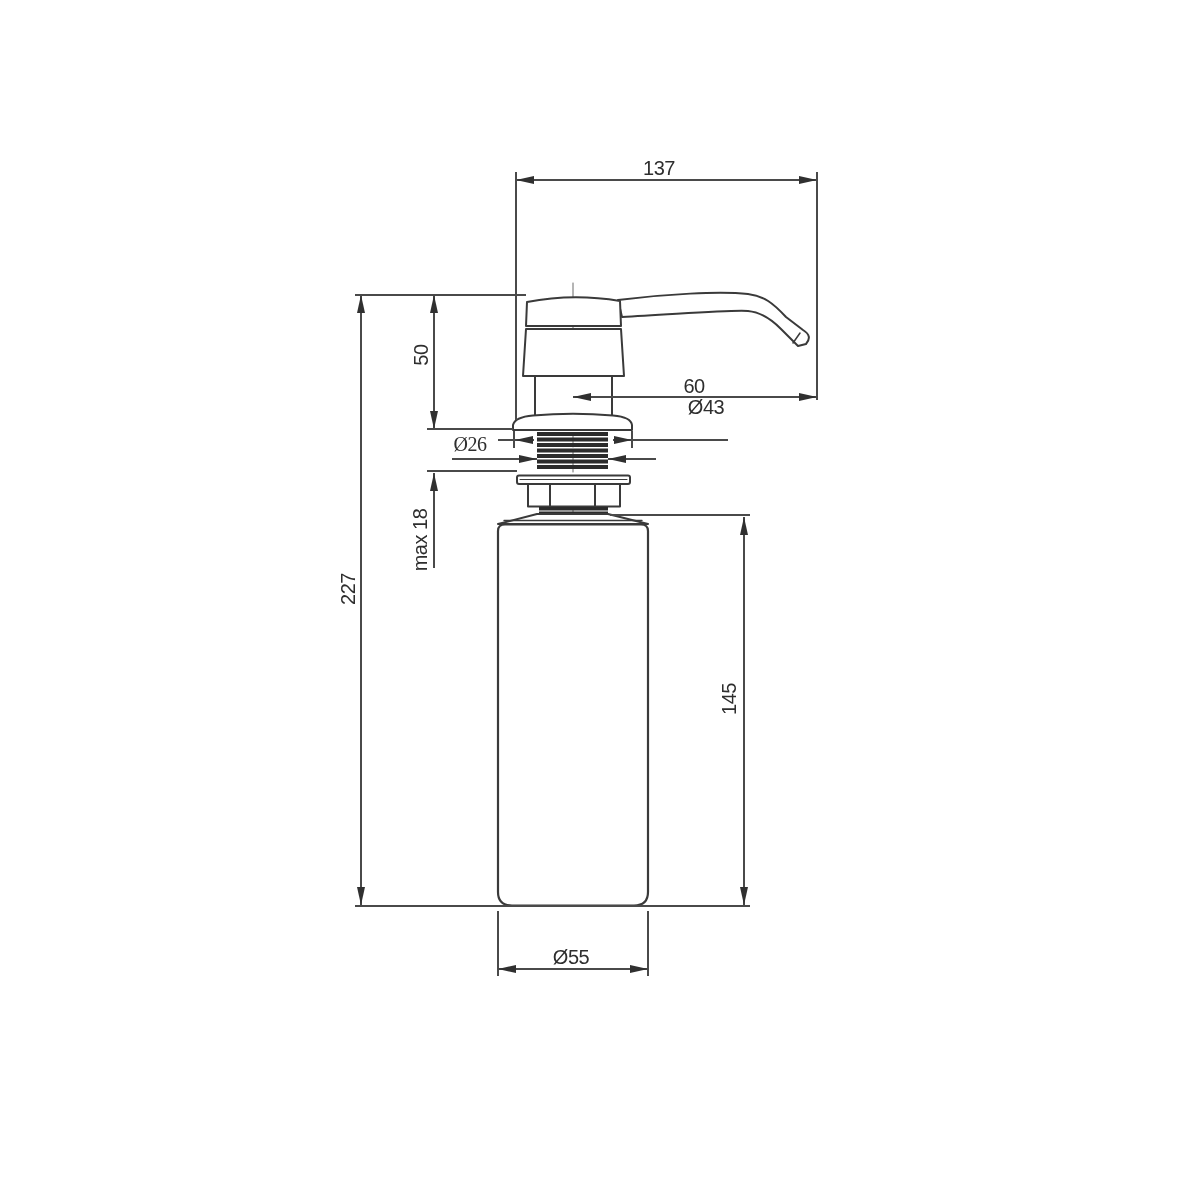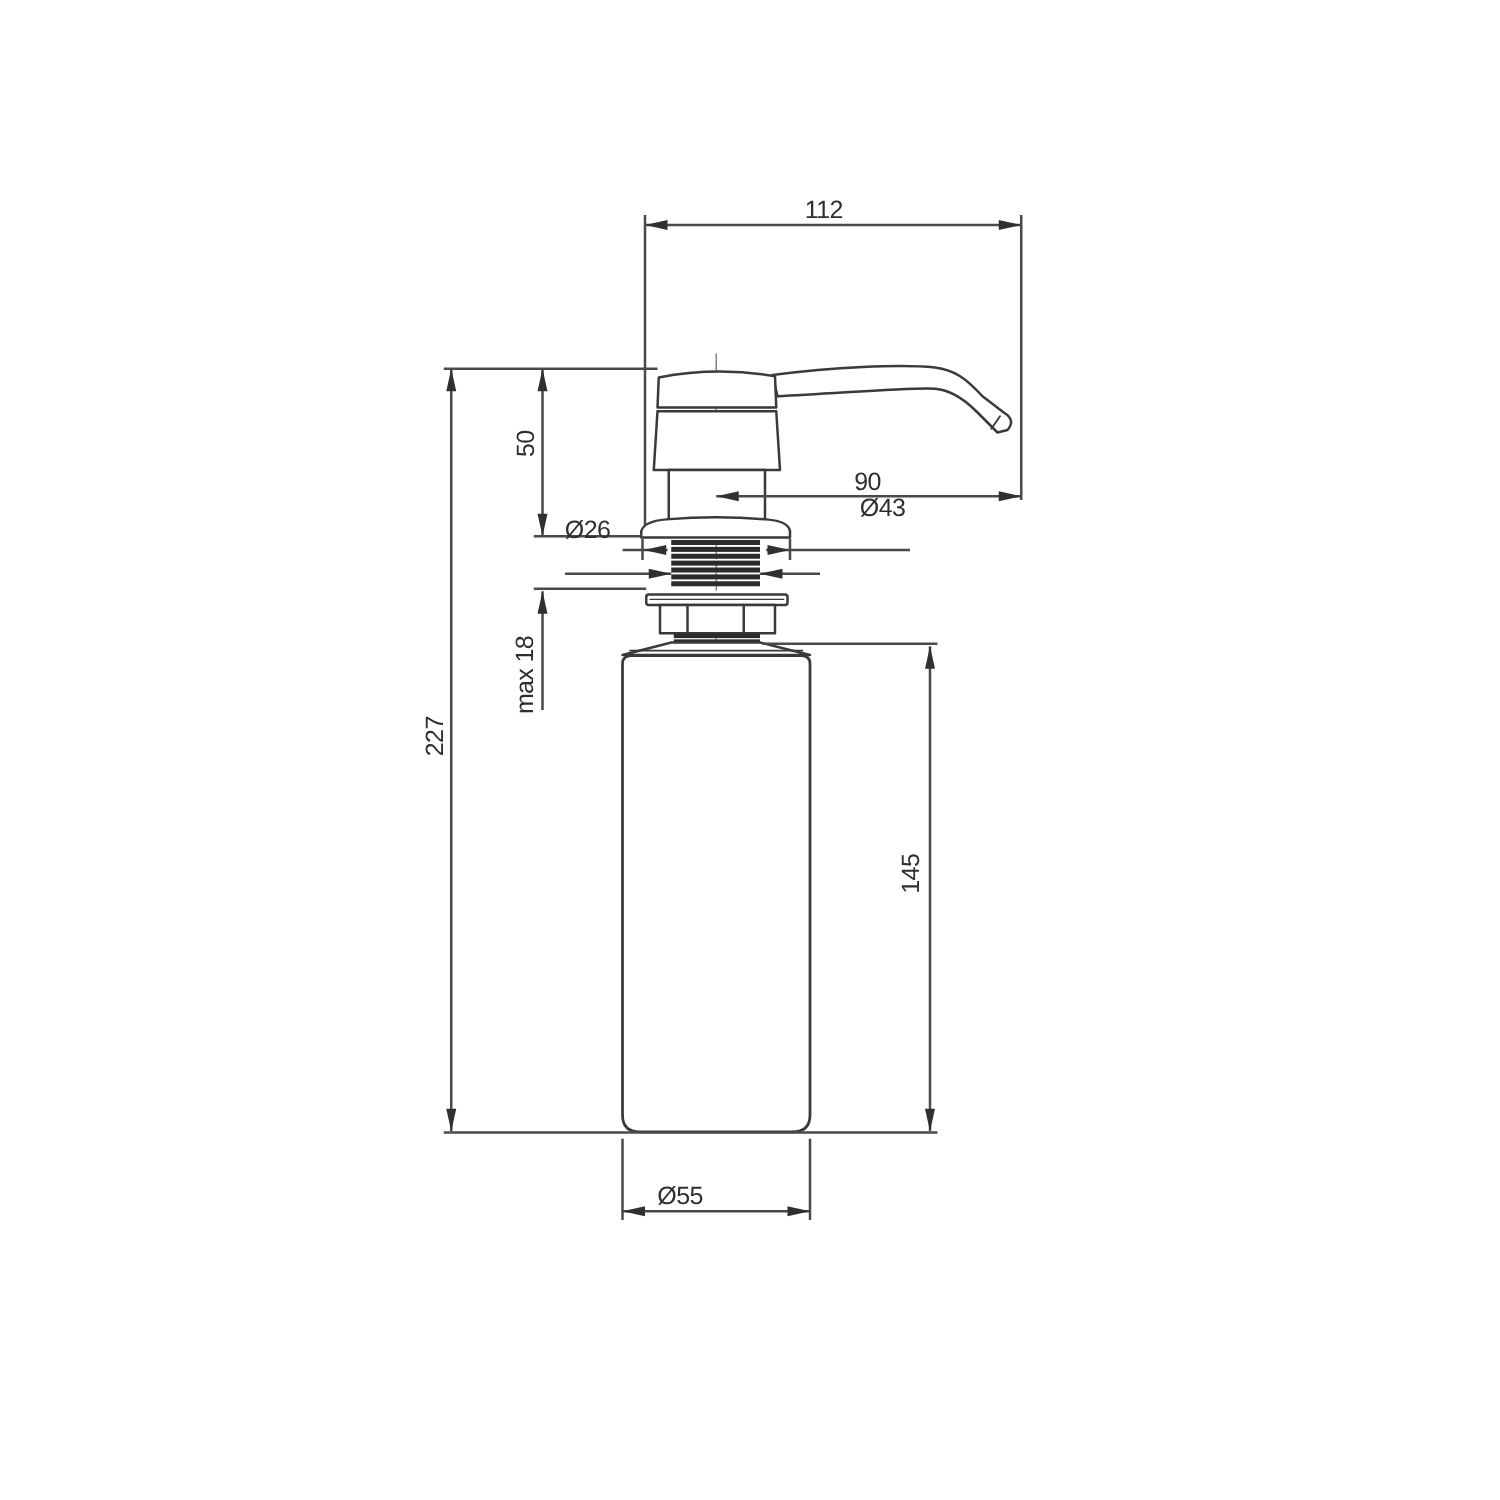--- a/index.html
+++ b/index.html
@@ -77,21 +77,21 @@
       <line x1="504" y1="520.5" x2="642" y2="520.5" stroke-width="1.3"></line>
 
       <path fill="#ffffff" stroke-width="2.2" d="M498,531 Q498,524.5 505,524.5 L641,524.5 Q648,524.5 648,531
                L648,892 Q648,905.5 634,905.5 L512,905.5 Q498,905.5 498,892 Z"></path>
     </g>
   </svg>
 
   <div class="hl" style="left:516px;top:179px;width:301px;"></div>
   <div class="ar l" style="left:516px;top:176px;"></div>
   <div class="ar r" style="left:799px;top:176px;"></div>
-  <span class="lbl" style="left:659px;top:168px;">112</span>
+  <span class="lbl" style="left:659px;top:168px;">137</span>
   <div class="vl" style="left:515px;top:172px;height:248px;"></div>
   <div class="vl" style="left:816px;top:172px;height:228px;"></div>
 
   <div class="vl" style="left:360px;top:295px;height:610px;"></div>
   <div class="ar u" style="left:357px;top:295px;"></div>
   <div class="ar d" style="left:357px;top:887px;"></div>
   <span class="lbl rot" style="left:348px;top:589px;">227</span>
   <div class="hl" style="left:355px;top:294px;width:171px;"></div>
   <div class="hl" style="left:355px;top:905px;width:395px;"></div>
 
@@ -102,42 +102,42 @@
   <div class="hl" style="left:427px;top:428px;width:86px;"></div>
 
   <div class="hl" style="left:427px;top:470px;width:90px;"></div>
   <div class="vl" style="left:433px;top:473px;height:95px;"></div>
   <div class="ar u" style="left:430px;top:473px;"></div>
   <span class="lbl rot" style="left:420px;top:540px;">max 18</span>
 
   <div class="hl" style="left:573px;top:396px;width:244px;"></div>
   <div class="ar l" style="left:573px;top:393px;"></div>
   <div class="ar r" style="left:799px;top:393px;"></div>
-  <span class="lbl" style="left:694px;top:386px;">90</span>
+  <span class="lbl" style="left:694px;top:386px;">60</span>
 
   <div class="hl" style="left:498px;top:439px;width:36px;"></div>
   <div class="hl" style="left:613px;top:439px;width:115px;"></div>
   <div class="ar l" style="left:515px;top:436px;"></div>
   <div class="ar r" style="left:614px;top:436px;"></div>
   <div class="vl" style="left:513px;top:431px;height:17px;"></div>
   <div class="vl" style="left:631px;top:431px;height:17px;"></div>
   <span class="lbl" style="left:706px;top:407px;">Ø43</span>
 
   <div class="hl" style="left:452px;top:458px;width:85px;"></div>
   <div class="hl" style="left:608px;top:458px;width:48px;"></div>
   <div class="ar r" style="left:519px;top:455px;"></div>
   <div class="ar l" style="left:608px;top:455px;"></div>
-  <span class="lbl" style="left:470px;top:424px;">Ø26</span>
+  <span class="lbl" style="left:470px;top:444px;font-family:Liberation Serif, serif;">Ø26</span>
 
   <div class="vl" style="left:743px;top:517px;height:388px;"></div>
   <div class="ar u" style="left:740px;top:517px;"></div>
   <div class="ar d" style="left:740px;top:887px;"></div>
   <span class="lbl rot" style="left:729px;top:699px;">145</span>
   <div class="hl" style="left:610px;top:514px;width:140px;"></div>
 
   <div class="vl" style="left:497px;top:911px;height:65px;"></div>
   <div class="vl" style="left:647px;top:911px;height:65px;"></div>
   <div class="hl" style="left:498px;top:968px;width:150px;"></div>
   <div class="ar l" style="left:498px;top:965px;"></div>
   <div class="ar r" style="left:630px;top:965px;"></div>
-  <span class="lbl" style="left:544px;top:957px;">Ø55</span>
+  <span class="lbl" style="left:571px;top:957px;">Ø55</span>
 
 </div>
 
 </body></html>

